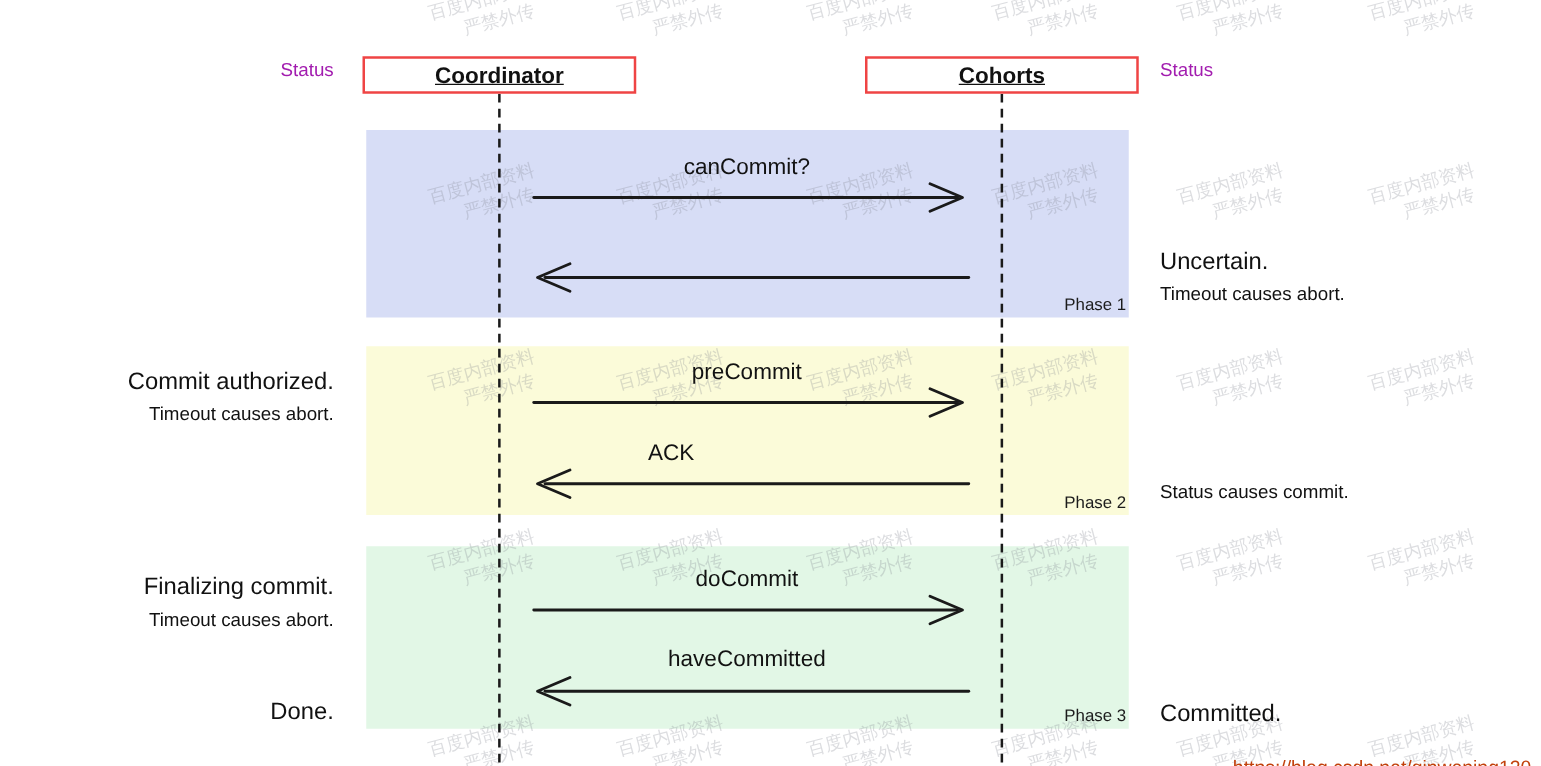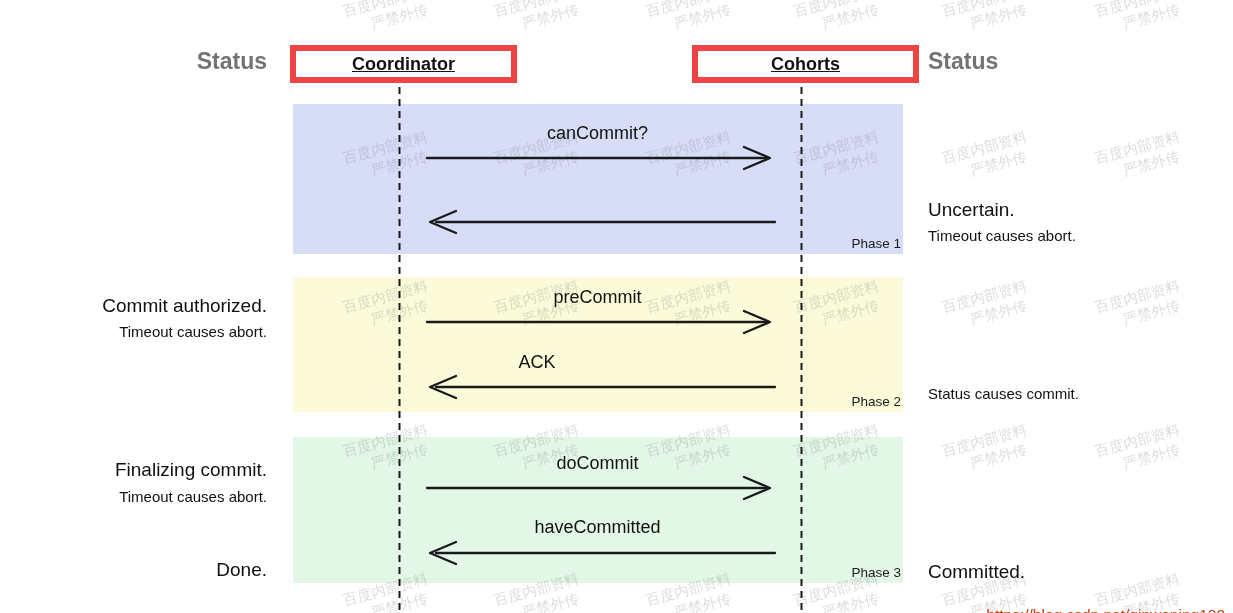--- a/index.html
+++ b/index.html
@@ -16,24 +16,24 @@
   #watermarks{position:absolute;inset:0;z-index:2;pointer-events:none;}
   .wm{position:absolute;transform:rotate(-15deg);transform-origin:left top;
       font-size:14.5px;line-height:19px;color:rgba(125,128,140,0.27);white-space:nowrap;}
   .wm .wm2{display:block;margin-left:24px;}
   .csdn-url{position:absolute;right:8px;top:606px;font-size:15.5px;color:#c2410c;z-index:3;white-space:nowrap;}
 
   
   #wires{position:absolute;left:0;top:0;z-index:4;}
 
   
-  .status-head{position:absolute;top:48px;font-size:23px;font-weight:bold;color:#737373;white-space:nowrap;z-index:5;}
+  .status-head{position:absolute;top:48px;font-size:15px;font-weight:normal;color:#a21caf;white-space:nowrap;z-index:5;}
   .status-head.left{right:966px;}
   .status-head.right{left:928px;}
-  .actor-box{position:absolute;top:45px;height:26px;border:6px solid #ef4444;background:#fff;
+  .actor-box{position:absolute;top:45px;height:26px;border:2px solid #ef4444;background:#fff;
       display:flex;align-items:center;justify-content:center;font-size:18px;font-weight:bold;
       text-decoration:underline;color:#111;z-index:5;}
   .actor-coordinator{left:290px;width:215px;}
   .actor-cohorts{left:692px;width:215px;}
 
   
   .msg{position:absolute;text-align:center;font-size:18px;color:#121212;z-index:5;white-space:nowrap;}
   .msg.wide{left:427px;width:341px;}
   .msg.narrow{left:427px;width:220px;}
   .m-p1a{top:123px;} .m-p1b{top:189px;}

